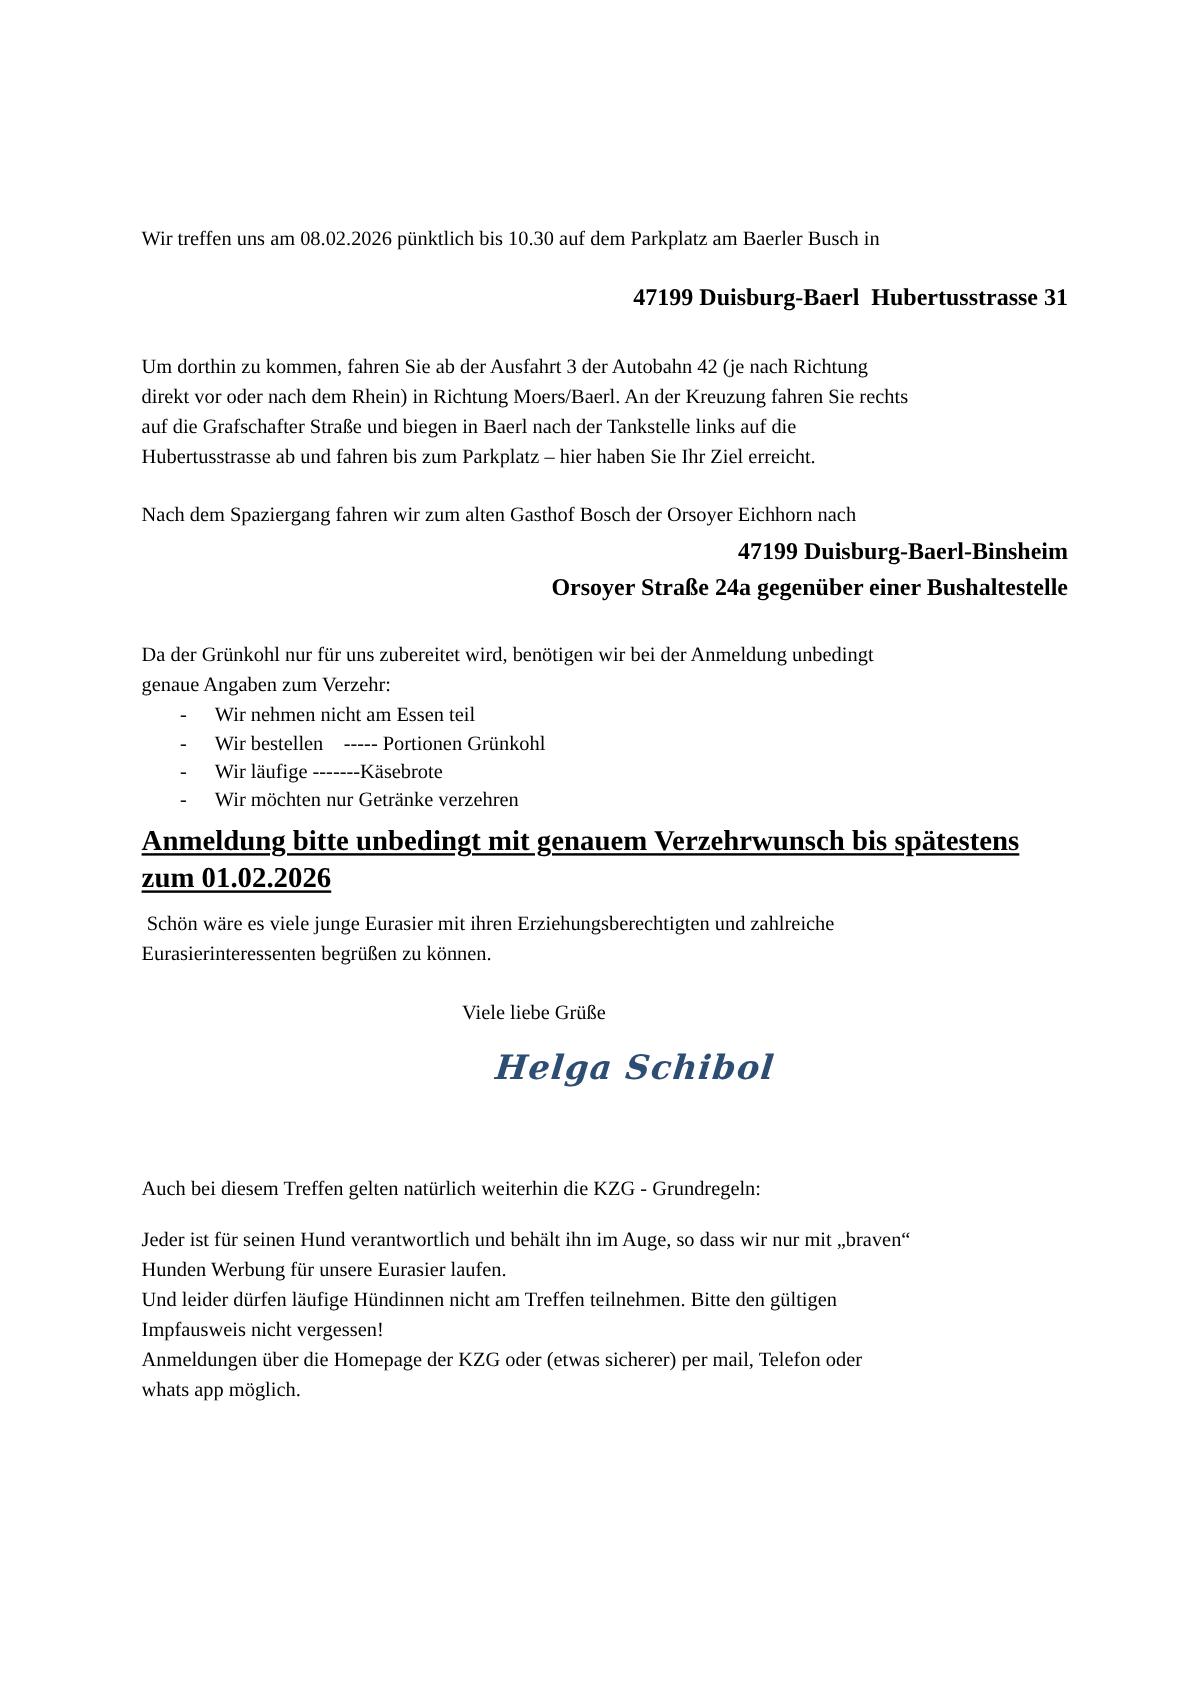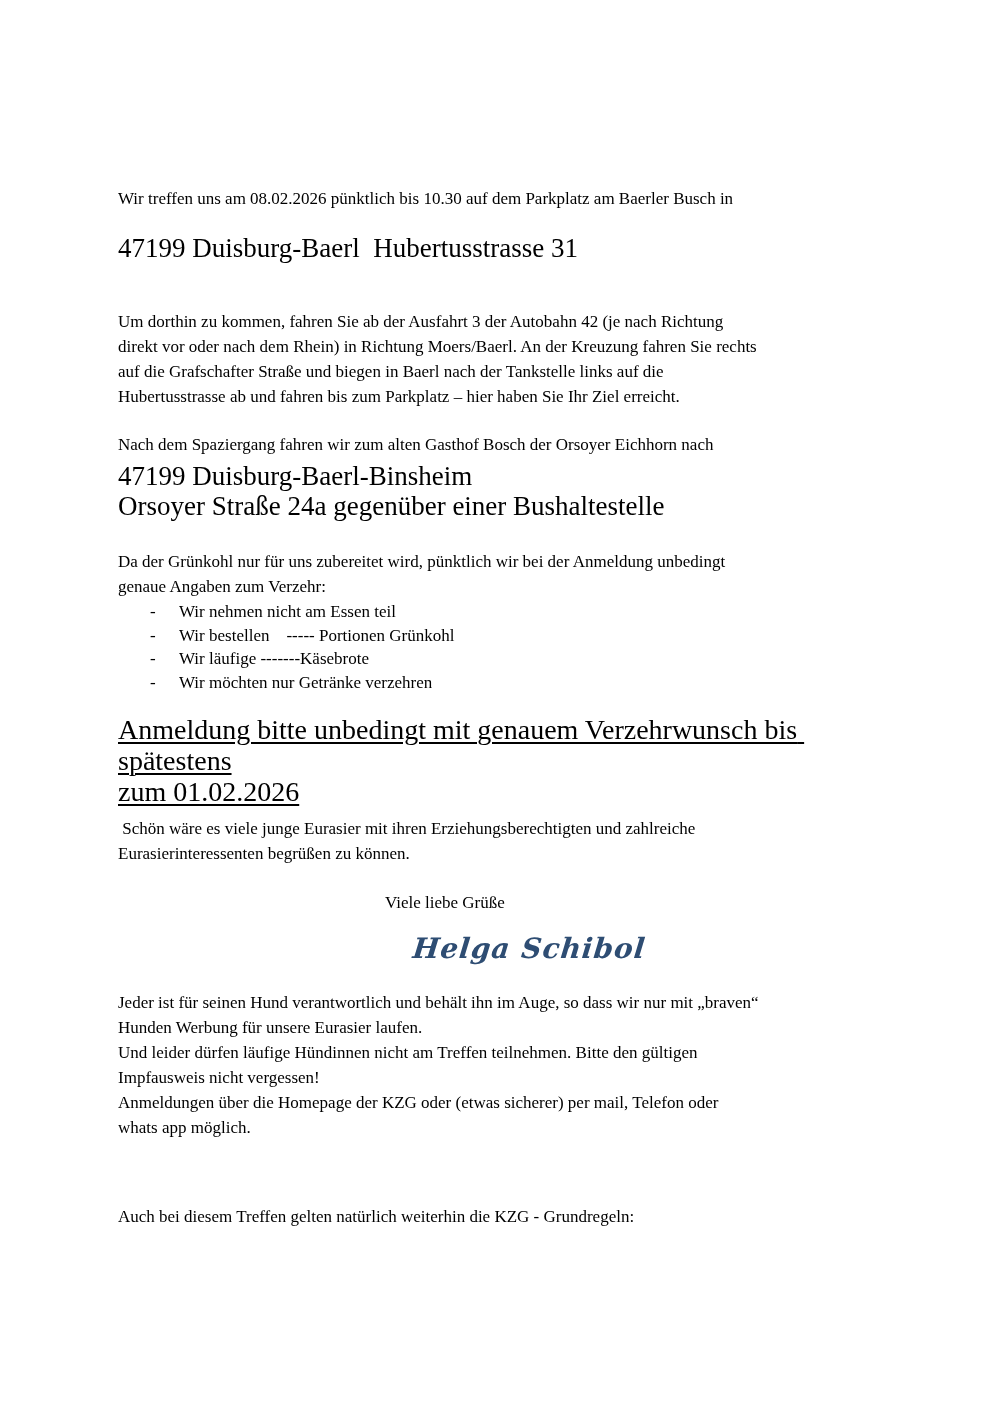--- a/index.html
+++ b/index.html
@@ -11,43 +11,43 @@
     background: #ffffff;
     color: #000000;
     font-family: "Liberation Serif", "DejaVu Serif", serif;
     font-size: 17px;
     line-height: 25px;
     padding: 186px 106px 0 118px;
     overflow: hidden;
   }
   .para { white-space: pre-wrap; }
   .h-center {
-    font-weight: normal;
-    font-size: 27px;
+    font-weight: bold;
+    font-size: 20px;
     line-height: 30px;
-    text-align: left;
+    text-align: right;
     white-space: pre-wrap;
   }
   .h1 { margin-top: 22px; }
-  .p2 { margin-top: 46px; }
+  .p2 { margin-top: 30px; }
   .p3 { margin-top: 23px; }
   .h2 { margin-top: 4px; }
   .p4 { margin-top: 28px; }
   .verzehr-list { margin-top: 1px; }
   .verzehr-item {
     display: flex;
     line-height: 23.5px;
     padding-left: 32px;
   }
   .verzehr-item .marker { width: 29px; flex: 0 0 29px; }
   .verzehr-item .text { white-space: pre-wrap; }
   .h3 {
-    margin-top: 20px;
-    font-weight: normal;
-    font-size: 28px;
+    margin-top: 8px;
+    font-weight: bold;
+    font-size: 24px;
     line-height: 31px;
     text-decoration: underline;
     text-decoration-thickness: 2px;
     text-underline-offset: 3px;
     white-space: pre-wrap;
   }
   .p5 { margin-top: 9px; }
   .p6 { margin-top: 24px; padding-left: 267px; }
   .signature-block {
     margin-top: 14px;
@@ -80,21 +80,21 @@
 auf die Grafschafter Straße und biegen in Baerl nach der Tankstelle links auf die
 Hubertusstrasse ab und fahren bis zum Parkplatz – hier haben Sie Ihr Ziel erreicht.</div>
 
   <div class="para p3">Nach dem Spaziergang fahren wir zum alten Gasthof Bosch der Orsoyer Eichhorn nach</div>
 
   <div class="h2">
     <div class="h-center">47199 Duisburg-Baerl-Binsheim</div>
     <div class="h-center">Orsoyer Straße 24a gegenüber einer Bushaltestelle</div>
   </div>
 
-  <div class="para p4">Da der Grünkohl nur für uns zubereitet wird, pünktlich wir bei der Anmeldung unbedingt
+  <div class="para p4">Da der Grünkohl nur für uns zubereitet wird, benötigen wir bei der Anmeldung unbedingt
 genaue Angaben zum Verzehr:</div>
 
   <div class="verzehr-list">
     <div class="verzehr-item">
       <span class="marker">-</span>
       <span class="text">Wir nehmen nicht am Essen teil</span>
     </div>
     <div class="verzehr-item">
       <span class="marker">-</span>
       <span class="text">Wir bestellen    ----- Portionen Grünkohl</span>
@@ -114,22 +114,22 @@
 
   <div class="para p5"> Schön wäre es viele junge Eurasier mit ihren Erziehungsberechtigten und zahlreiche
 Eurasierinteressenten begrüßen zu können.</div>
 
   <div class="para p6">Viele liebe Grüße</div>
 
   <div class="signature-block">
     <span class="signature-text" style="color: rgb(46, 77, 115);">Helga Schibol</span>
   </div>
 
+  <div class="para p7">Auch bei diesem Treffen gelten natürlich weiterhin die KZG - Grundregeln:</div>
+
   <div class="para p8">Jeder ist für seinen Hund verantwortlich und behält ihn im Auge, so dass wir nur mit „braven“
 Hunden Werbung für unsere Eurasier laufen.
 Und leider dürfen läufige Hündinnen nicht am Treffen teilnehmen. Bitte den gültigen
 Impfausweis nicht vergessen!
 Anmeldungen über die Homepage der KZG oder (etwas sicherer) per mail, Telefon oder
 whats app möglich.</div>
 
-  <div class="para p7">Auch bei diesem Treffen gelten natürlich weiterhin die KZG - Grundregeln:</div>
-
 </div>
 
 </body></html>

